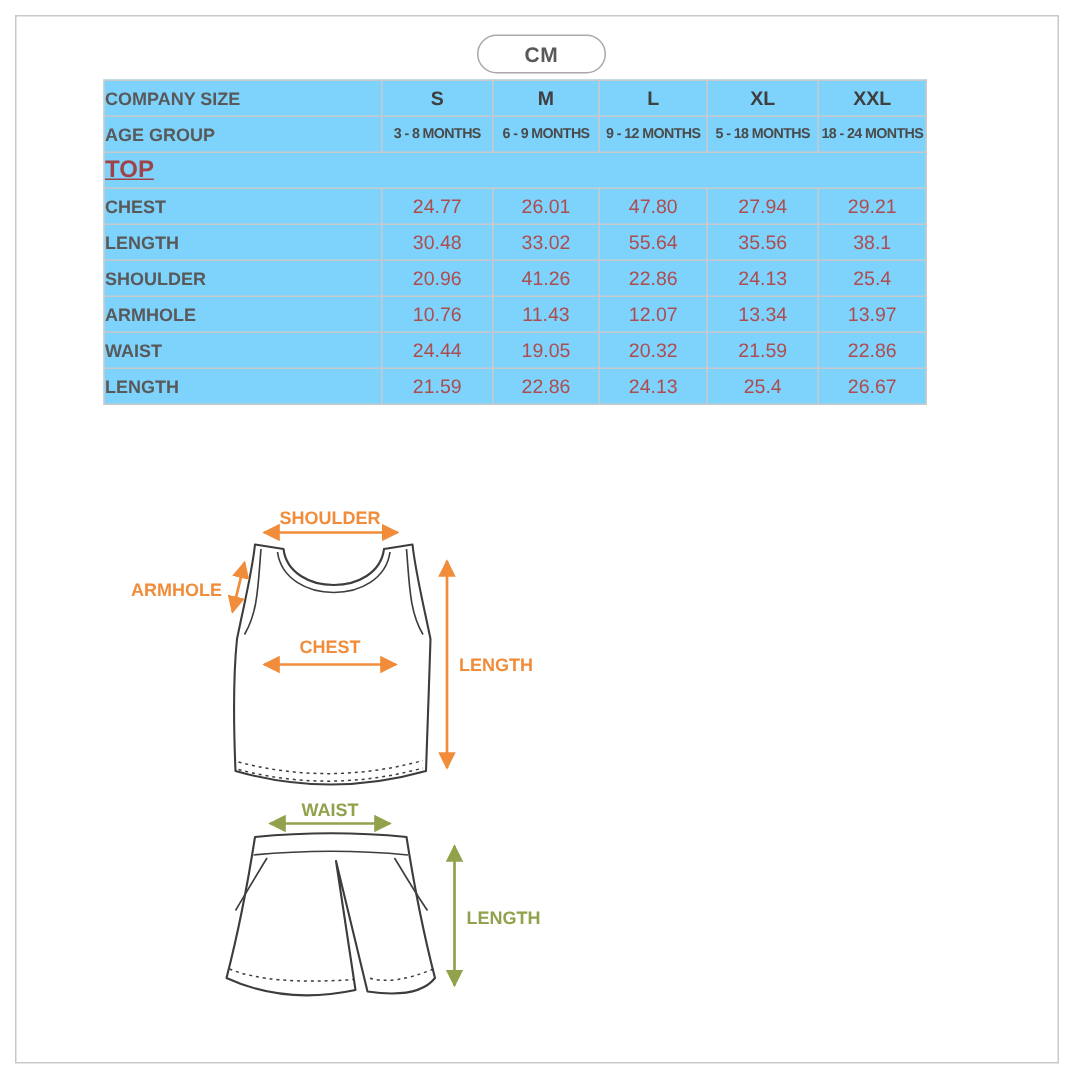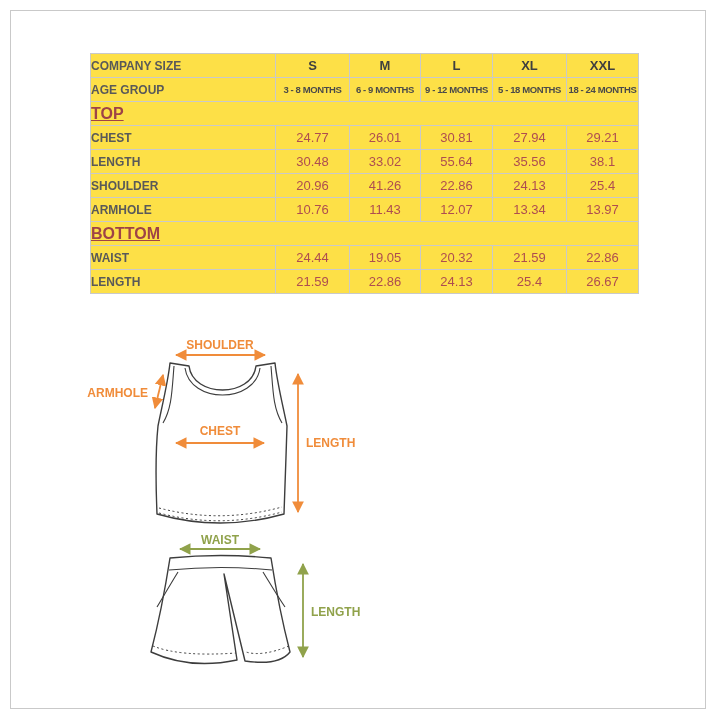--- a/index.html
+++ b/index.html
@@ -5,41 +5,42 @@
   html,body{margin:0;padding:0;background:#fff;}
   #stage{position:relative;width:717px;height:716px;background:#fff;
          font-family:"Liberation Sans",sans-serif;overflow:hidden;}
   .frame{position:absolute;left:10px;top:10px;width:694px;height:697px;
          border:1px solid #c9c9c9;background:#fff;}
   .unit-pill{position:absolute;left:318px;top:23px;width:84px;height:24px;
          border:1px solid #a9a9a9;border-radius:13px;display:flex;
          align-items:center;justify-content:center;
          font-size:14px;font-weight:bold;color:#595959;letter-spacing:.5px;
          background:#fff;cursor:pointer;}
-  table.size-chart{position:absolute;left:90px;top:53px;width:548px;
-         border-collapse:collapse;table-layout:fixed;background:#fde047;}
+  table.size-chart{position:absolute;left:69px;top:53px;width:548px;
+         border-collapse:collapse;table-layout:fixed;background:#7dd3fc;}
   table.size-chart td{border:1px solid #c9c9c9;height:23px;padding:0;
          overflow:hidden;white-space:nowrap;}
   td.lbl{padding-left:12px;font-size:12px;font-weight:bold;color:#595959;}
   td.size-h{text-align:center;font-size:13px;font-weight:bold;color:#3f3f3f;}
   td.age{text-align:center;font-size:9.5px;font-weight:bold;color:#4a4a4a;
          letter-spacing:-0.4px;}
   td.val{text-align:center;font-size:13px;font-weight:normal;color:#AE4D50;}
   td.section{padding-left:12px;font-size:16px;font-weight:bold;color:#9E4347;}
   td.section span{text-decoration:underline;}
   svg text{font-family:"Liberation Sans",sans-serif;font-weight:bold;font-size:12px;}
   .o-lbl{fill:#F08C3A;}
   .g-lbl{fill:#90A24B;}
 </style>
 </head>
 <body>
 
 <div id="stage">
   <div class="frame"></div>
 
+  <div class="unit-pill">CM</div>
 
   <table class="size-chart">
     <colgroup>
       <col style="width:185px">
         <col style="width:74px">
         <col style="width:71px">
       <col style="width:72px">
         <col style="width:74px">
         <col style="width:72px">
     </colgroup>
@@ -60,21 +61,21 @@
         <td class="age">5 - 18 MONTHS</td>
         <td class="age">18 - 24 MONTHS</td>
       </tr>
       <tr>
         <td class="section" colspan="6"><span>TOP</span></td>
       </tr>
       <tr>
         <td class="lbl">CHEST</td>
         <td class="val">24.77</td>
         <td class="val">26.01</td>
-        <td class="val">30.81</td>
+        <td class="val">47.80</td>
         <td class="val">27.94</td>
         <td class="val">29.21</td>
       </tr>
       <tr>
         <td class="lbl">LENGTH</td>
         <td class="val">30.48</td>
         <td class="val">33.02</td>
         <td class="val">55.64</td>
         <td class="val">35.56</td>
         <td class="val">38.1</td>
@@ -87,23 +88,20 @@
         <td class="val">24.13</td>
         <td class="val">25.4</td>
       </tr>
       <tr>
         <td class="lbl">ARMHOLE</td>
         <td class="val">10.76</td>
         <td class="val">11.43</td>
         <td class="val">12.07</td>
         <td class="val">13.34</td>
         <td class="val">13.97</td>
-      </tr>
-      <tr>
-        <td class="section" colspan="6"><span>BOTTOM</span></td>
       </tr>
       <tr>
         <td class="lbl">WAIST</td>
         <td class="val">24.44</td>
         <td class="val">19.05</td>
         <td class="val">20.32</td>
         <td class="val">21.59</td>
         <td class="val">22.86</td>
       </tr>
       <tr>

